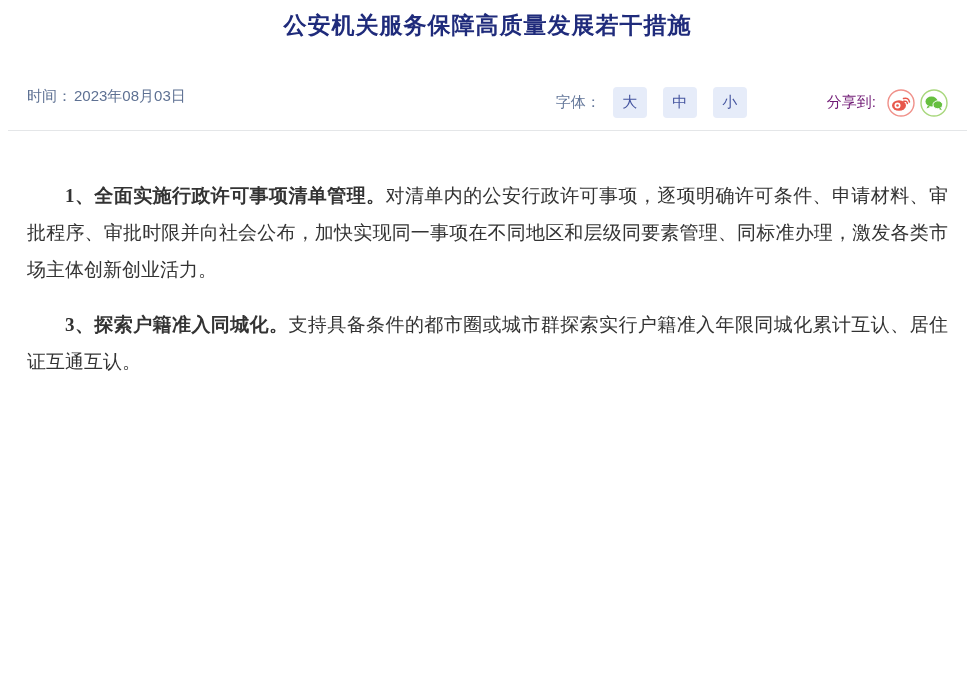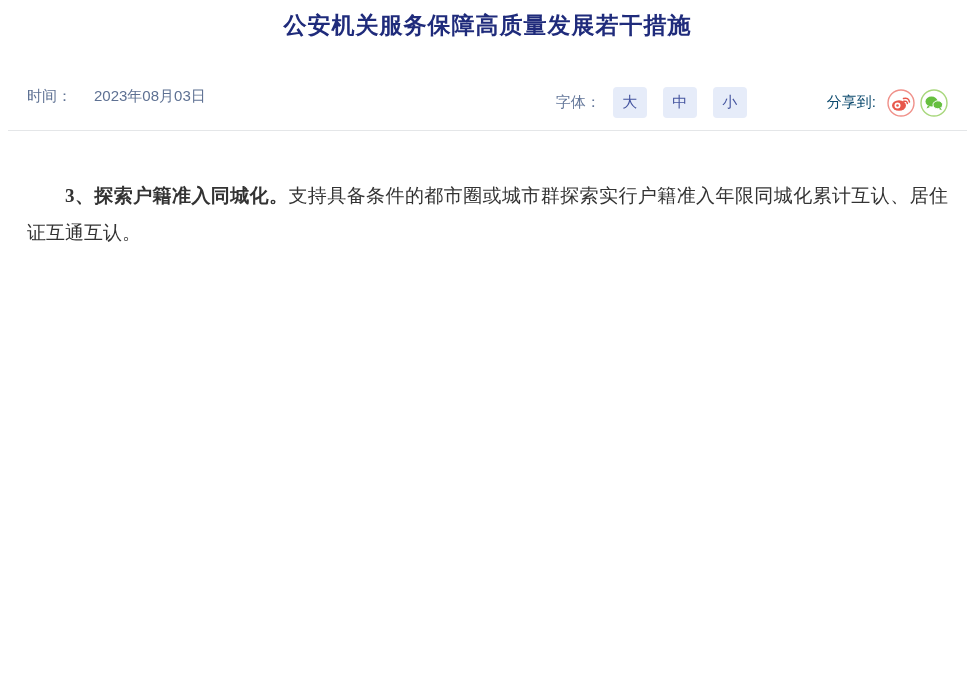--- a/index.html
+++ b/index.html
@@ -18,33 +18,33 @@
     font-family:"Liberation Sans","DejaVu Sans",sans-serif;
   }
 
   .meta-bar{
     margin:46px 8px 0 8px;
     padding:0 19px 12px 19px;
     display:flex;align-items:flex-start;justify-content:space-between;
     border-bottom:1px solid #e4e6e8;
   }
   .meta-left{display:flex;align-items:center;font-size:15px;color:#5e7193;}
-  .meta-left .time-value{margin-left:22px;}
+  .meta-left .time-value{margin-left:2px;}
   .meta-right{display:flex;align-items:center;}
   .font-label{font-size:15px;color:#64779a;margin-right:12px;}
   .font-size-btn{
     display:inline-block;
     min-width:16px;text-align:center;
     padding:6px 9px;margin-right:16px;
     background:#e6ecf9;color:#44549f;
     font-size:15px;border-radius:4px;
     cursor:pointer;user-select:none;
   }
   .share-group{display:flex;align-items:center;margin-left:64px;}
-  .share-label{font-size:15px;color:#0c4a6e;margin-right:6px;}
+  .share-label{font-size:15px;color:#701a75;margin-right:6px;}
   .share-btn{
     width:28px;height:28px;margin-left:5px;
     border-radius:50%;cursor:pointer;
     display:flex;align-items:center;justify-content:center;
     background:#fff;
   }
   .share-btn svg{display:block;}
 
   .article{
     padding:0 27px;
@@ -97,18 +97,21 @@
             <ellipse cx="17.8" cy="15.8" rx="4.8" ry="4" fill="#66bf3f" stroke="#fff" stroke-width="1"></ellipse>
             <path d="M20.5 18.8 l1.4 2.4 l-3 -1.2 z" fill="#66bf3f"></path>
           </svg>
         </span>
       </div>
     </div>
   </div>
 
   <div class="article">
     <p>
+      <span class="lead">1、全面实施行政许可事项清单管理。</span><span>对清单内的公安行政许可事项，逐项明确许可条件、申请材料、审批程序、审批时限并向社会公布，加快实现同一事项在不同地区和层级同要素管理、同标准办理，激发各类市场主体创新创业活力。</span>
+    </p>
+    <p>
       <span class="lead">3、探索户籍准入同城化。</span><span>支持具备条件的都市圈或城市群探索实行户籍准入年限同城化累计互认、居住证互通互认。</span>
     </p>
 
   </div>
 
 </div>
 
 </body></html>

